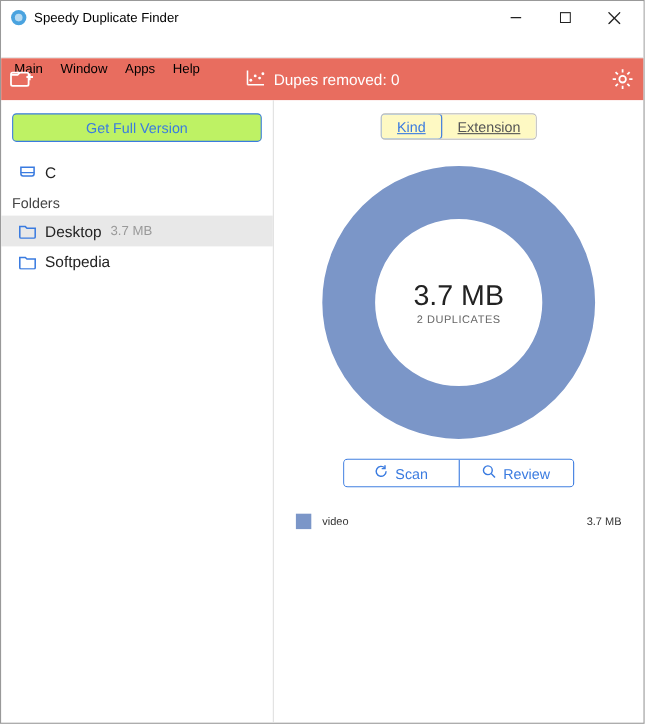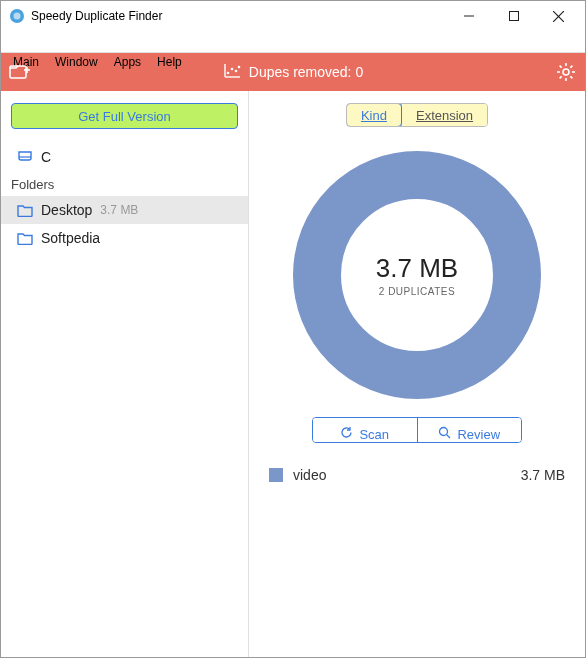--- a/index.html
+++ b/index.html
@@ -35,27 +35,27 @@
 .seg-btn { padding: 0 14px; font-size: 13px; display: flex; align-items: center; background: #fef9c3; color: #555; cursor: pointer; text-decoration: underline; }
 .seg-btn.active { border: 1px solid #3a7be0; color: #3a7be0; margin: -1px; border-radius: 4px; z-index: 1; position: relative; }
 .seg-btn + .seg-btn { border-left: 1px solid #bbb; }
 
 .donut-wrap { position: relative; width: 260px; height: 260px; margin: 18px 0 12px 0; }
 .donut-center { position: absolute; top: 50%; left: 50%; transform: translate(-50%, -50%); text-align: center; }
 .donut-size { font-size: 26px; color: #222; }
 .donut-dupes { font-size: 10px; color: #666; letter-spacing: 0.5px; margin-top: 2px; }
 
 .action-row { display: flex; border: 1px solid #3a7be0; border-radius: 4px; height: 26px; width: 210px; overflow: hidden; }
-.action-btn { flex: 1; display: flex; align-items: flex-end; justify-content: center; gap: 6px; font-size: 13px; color: #3a7be0; background: #fff; cursor: pointer; }
+.action-btn { flex: 1; display: flex; align-items: center; justify-content: center; gap: 6px; font-size: 13px; color: #3a7be0; background: #fff; cursor: pointer; }
 .action-btn + .action-btn { border-left: 1px solid #3a7be0; }
 
 .scan-status { font-size: 11px; color: #888; margin-top: 6px; }
 
 .legend { width: 100%; margin-top: 22px; }
-.legend-row { display: flex; align-items: center; font-size: 14px; color: #333; padding: 2px 6px; }
+.legend-row { display: flex; align-items: center; font-size: 10px; color: #333; padding: 2px 6px; }
 .legend-swatch { width: 14px; height: 14px; background: #7b96c8; margin-right: 10px; }
 .legend-label { flex: 1; }
 .legend-size { color: #333; }
 </style>
 </head>
 <body>
 
 <div class="titlebar">
   <span class="app-icon">
     <svg viewBox="0 0 16 16">

